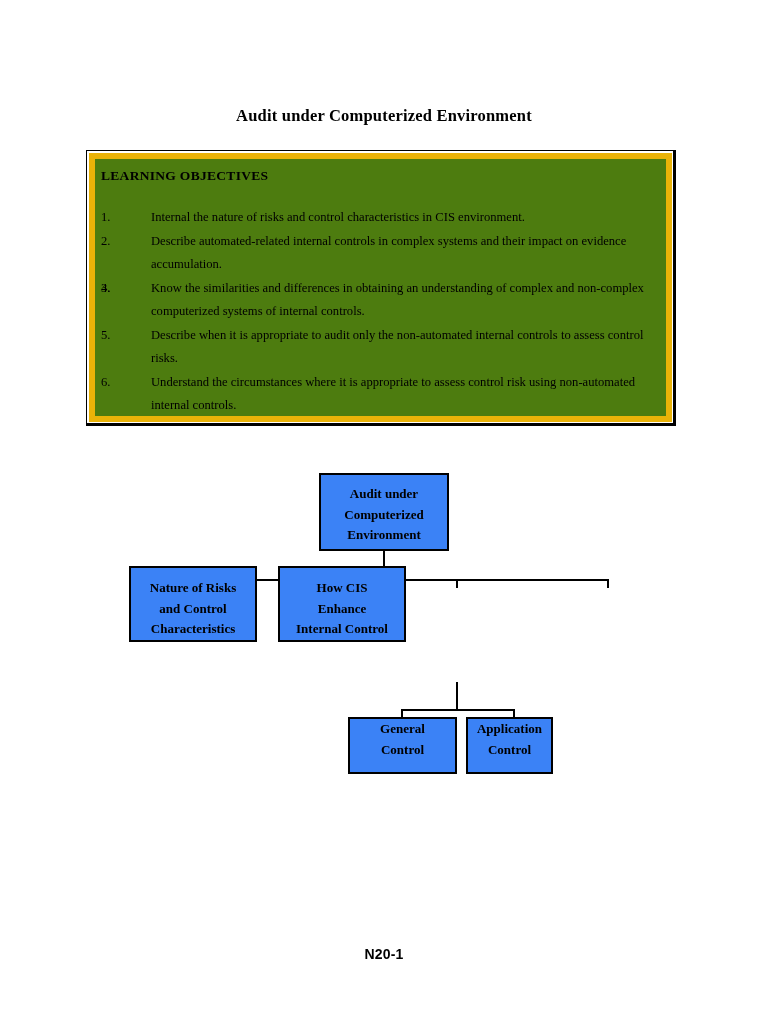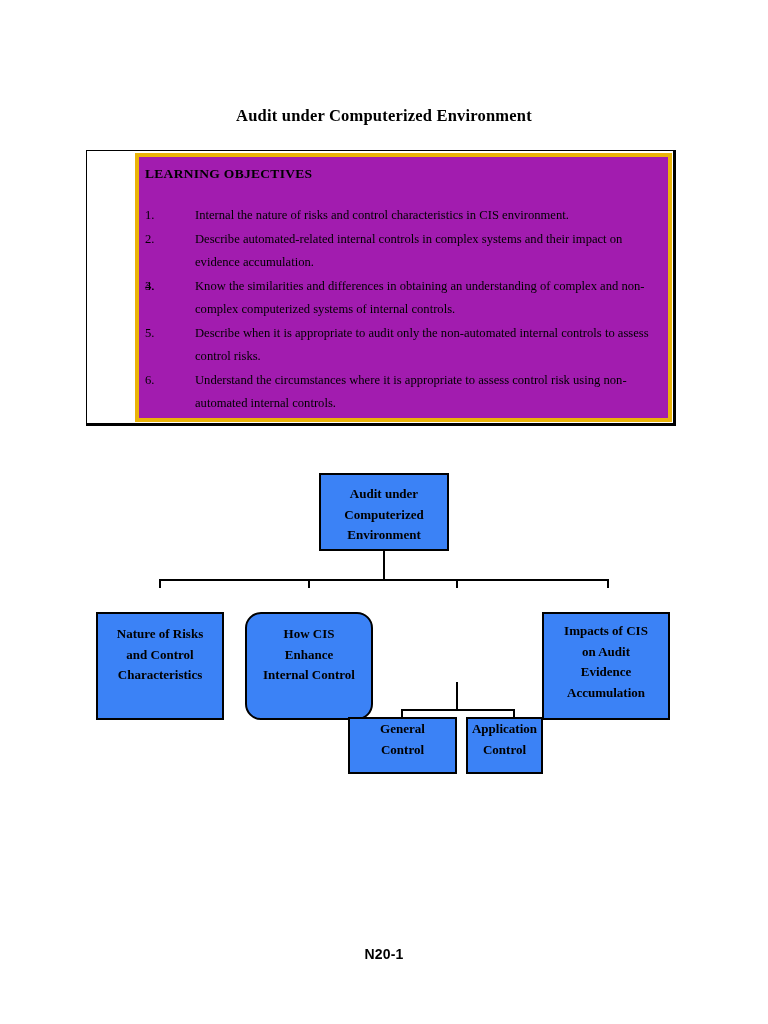--- a/index.html
+++ b/index.html
@@ -42,24 +42,23 @@
     border-bottom: 3px solid #000;
     background: #ffffff;
   }
   .lo-inner {
     position: absolute;
     left: 2px;
     top: 2px;
     right: 1px;
     bottom: 1px;
     box-sizing: border-box;
-    border: 4px solid #eab308;
-    background: #a21caf;
+    border: 6px solid #eab308;
+    background: #4d7c0f;
     padding: 9px 10px 0 6px;
-    margin-left: 46px;
   }
   .lo-heading {
     font-size: 13.5px;
     font-weight: bold;
     letter-spacing: 0.3px;
     margin: 0 0 22px 0;
   }
   .lo-list {
     list-style: none;
     margin: 0;
@@ -101,36 +100,37 @@
     pointer-events: auto;
   }
   .node-root {
     left: 319px;
     top: 473px;
     width: 130px;
     height: 78px;
     padding-top: 9px;
   }
   .node-l2 {
-    top: 612px;
+    top: 566px;
     width: 128px;
-    height: 108px;
+    height: 76px;
     padding-top: 10px;
+    margin-left: 33px;
   }
   .node-l2.n1 { left: 96px; }
-  .node-l2.n2 { left: 245px; border-radius: 16px; }
+  .node-l2.n2 { left: 245px; }
   .node-l2.n3 { left: 393px; }
   .node-l2.n4 { left: 542px; padding-top: 7px; }
 
   .node-l3 {
     top: 717px;
     height: 57px;
   }
   .node-l3.b1 { left: 348px; width: 109px; }
-  .node-l3.b2 { left: 466px; width: 77px; }
+  .node-l3.b2 { left: 466px; width: 87px; }
 
   .line {
     position: absolute;
     background: #000000;
     pointer-events: none;
   }
   .vline { width: 2px; }
   .hline { height: 2px; }
 
   
@@ -189,21 +189,20 @@
   <div class="line vline" style="left:383px; top:551px; height:30px;"></div>
   <div class="line hline" style="left:159px; top:579px; width:450px;"></div>
 
   <div class="line vline" style="left:159px; top:579px; height:9px;"></div>
   <div class="line vline" style="left:308px; top:579px; height:9px;"></div>
   <div class="line vline" style="left:456px; top:579px; height:9px;"></div>
   <div class="line vline" style="left:607px; top:579px; height:9px;"></div>
 
   <div class="node node-l2 n1">Nature of Risks<br>and Control<br>Characteristics</div>
   <div class="node node-l2 n2">How CIS<br>Enhance<br>Internal Control</div>
-  <div class="node node-l2 n4">Impacts of CIS<br>on Audit<br>Evidence<br>Accumulation</div>
 
   <div class="line vline" style="left:456px; top:682px; height:29px;"></div>
   <div class="line hline" style="left:401px; top:709px; width:114px;"></div>
   <div class="line vline" style="left:401px; top:709px; height:10px;"></div>
   <div class="line vline" style="left:513px; top:709px; height:10px;"></div>
 
   <div class="node node-l3 b1">General<br>Control</div>
   <div class="node node-l3 b2">Application<br>Control</div>
 </div>
 

